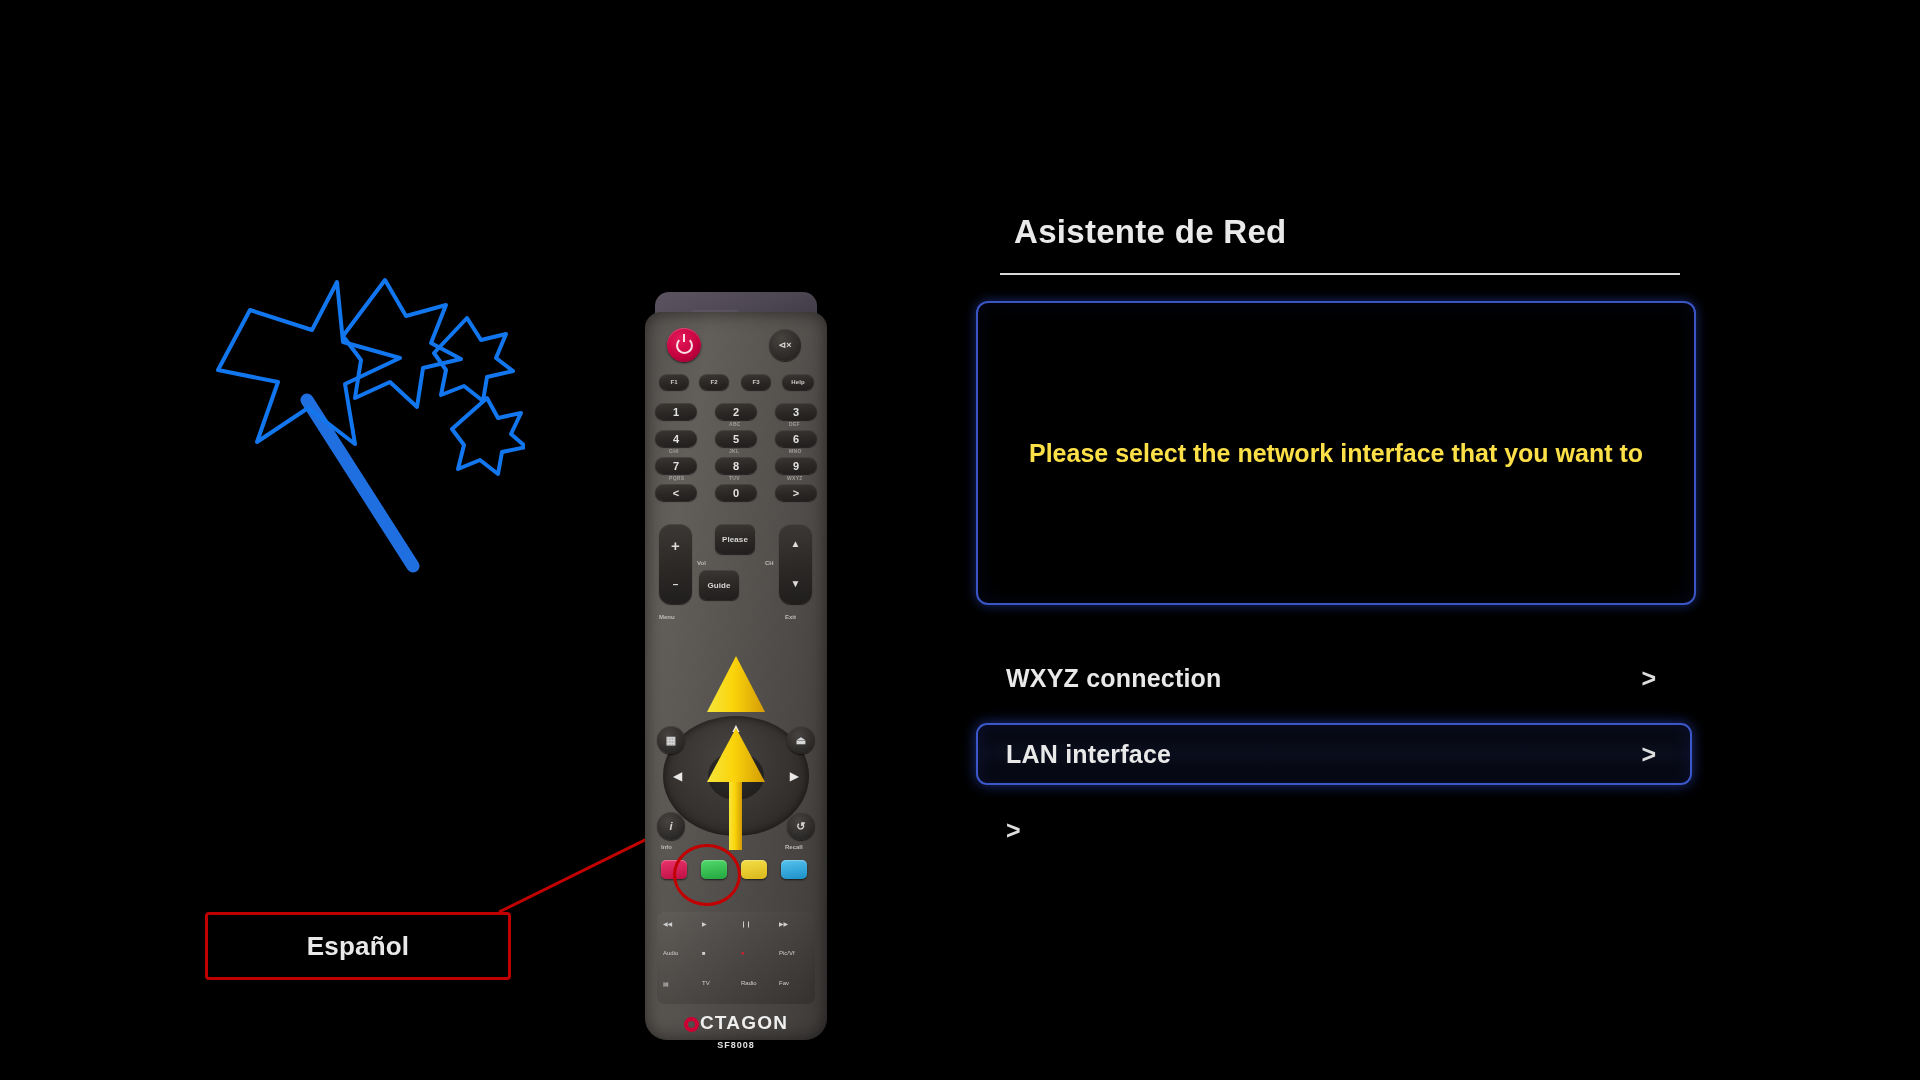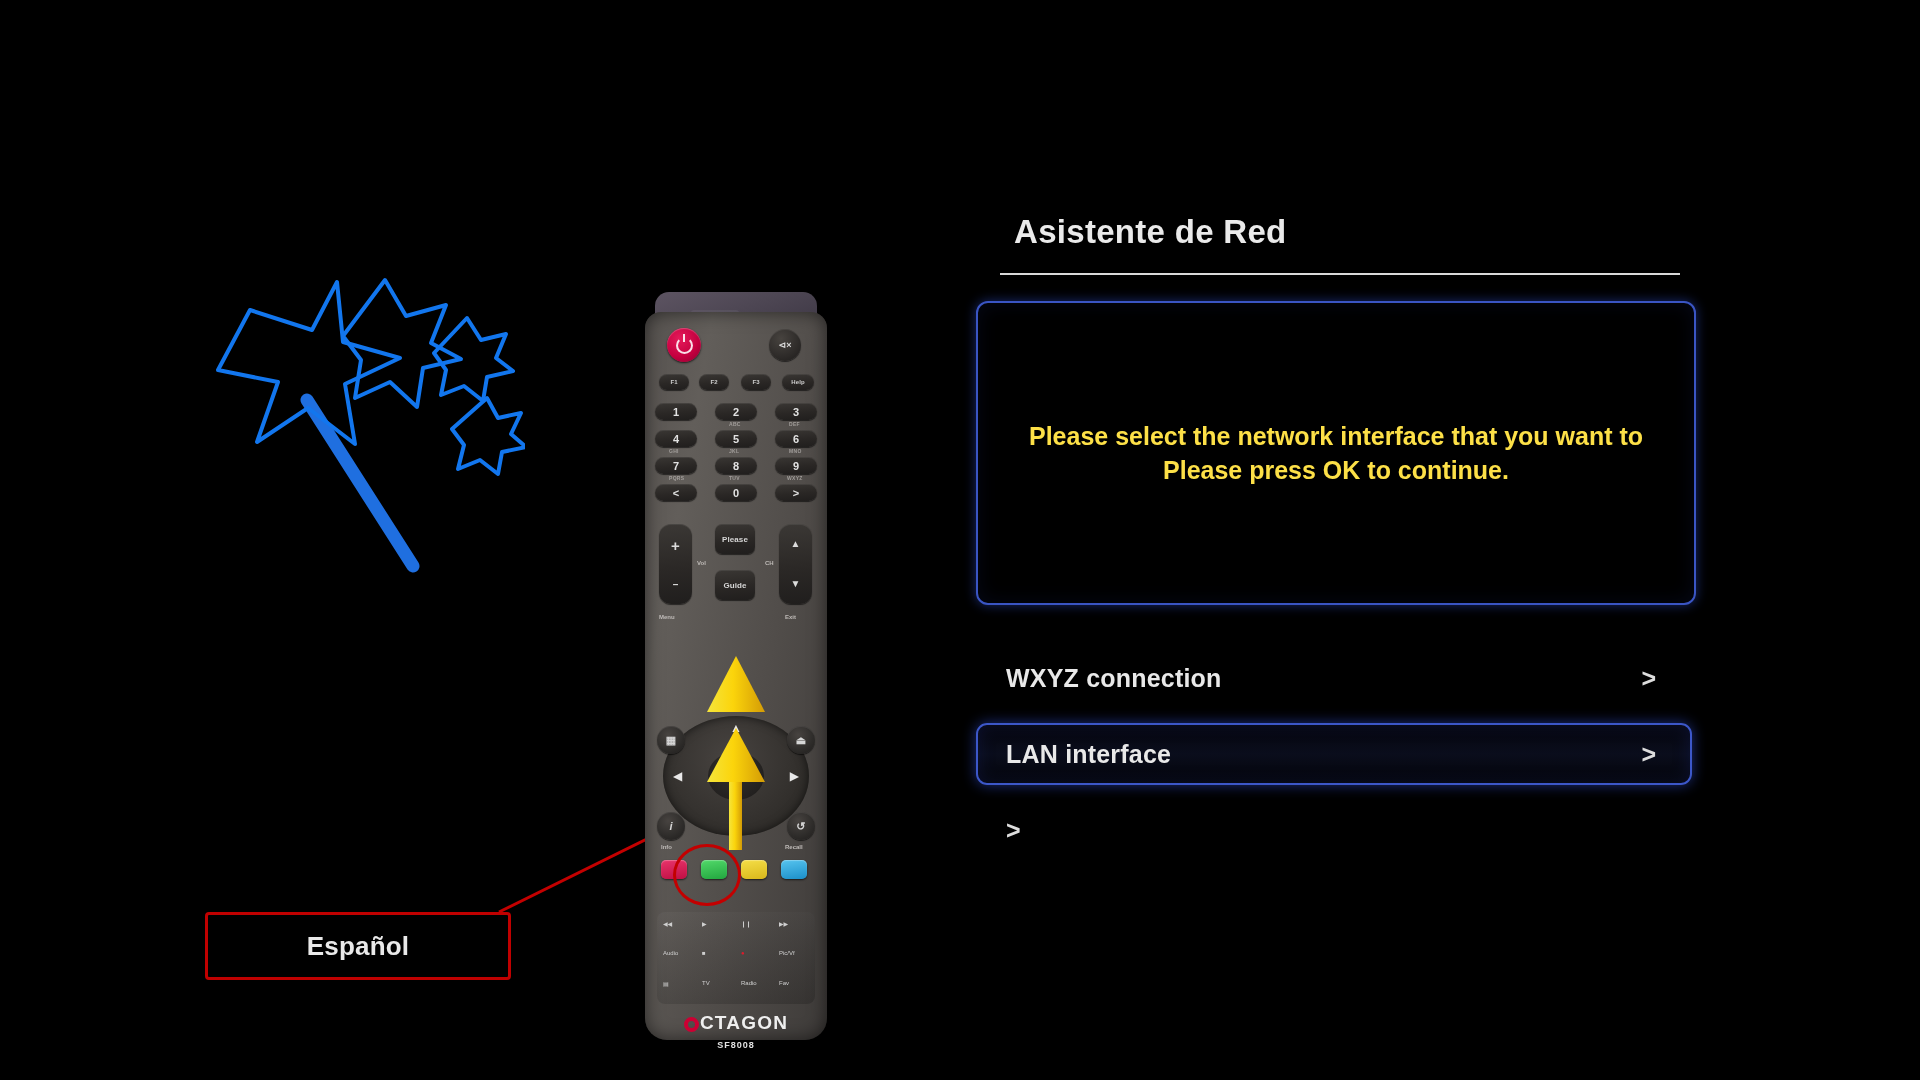--- a/index.html
+++ b/index.html
@@ -474,21 +474,21 @@
 
       <div class="rocker" style="left:14px; top:212px;">
         <span class="sym">+</span>
         <span class="sym small">–</span>
       </div>
       <div class="side-label" style="left:52px; top:248px;">Vol</div>
 
       <div class="btn ctxbtn" style="left:70px; top:212px;">
         <span>Please</span>
       </div>
-      <div class="btn ctxbtn" style="left:70px; top:258px;">
+      <div class="btn ctxbtn" style="left:54px; top:258px;">
         <span>Guide</span>
       </div>
 
       <div class="rocker" style="left:134px; top:212px;">
         <span class="sym small">▲</span>
         <span class="sym small">▼</span>
       </div>
       <div class="side-label" style="left:120px; top:248px;">CH</div>
 
       <div class="side-label" style="left:14px;  top:302px;">Menu</div>
@@ -579,21 +579,20 @@
   </div>
 
   <div class="panel">
 
     <h1 class="panel-title">Asistente de Red</h1>
     <div class="title-rule"></div>
 
     <div class="info-box">
       <div class="info-text">
         <div>Please select the network interface that you want to</div>
-        <div>Please press OK to continue.</div>
       </div>
     </div>
 
     <div class="menu">
       <div class="menu-item">
         <span class="menu-label">WXYZ connection</span>
         <span class="menu-chevron">&gt;</span>
       </div>
       <div class="menu-item selected">
         <span class="menu-label">LAN interface</span>

